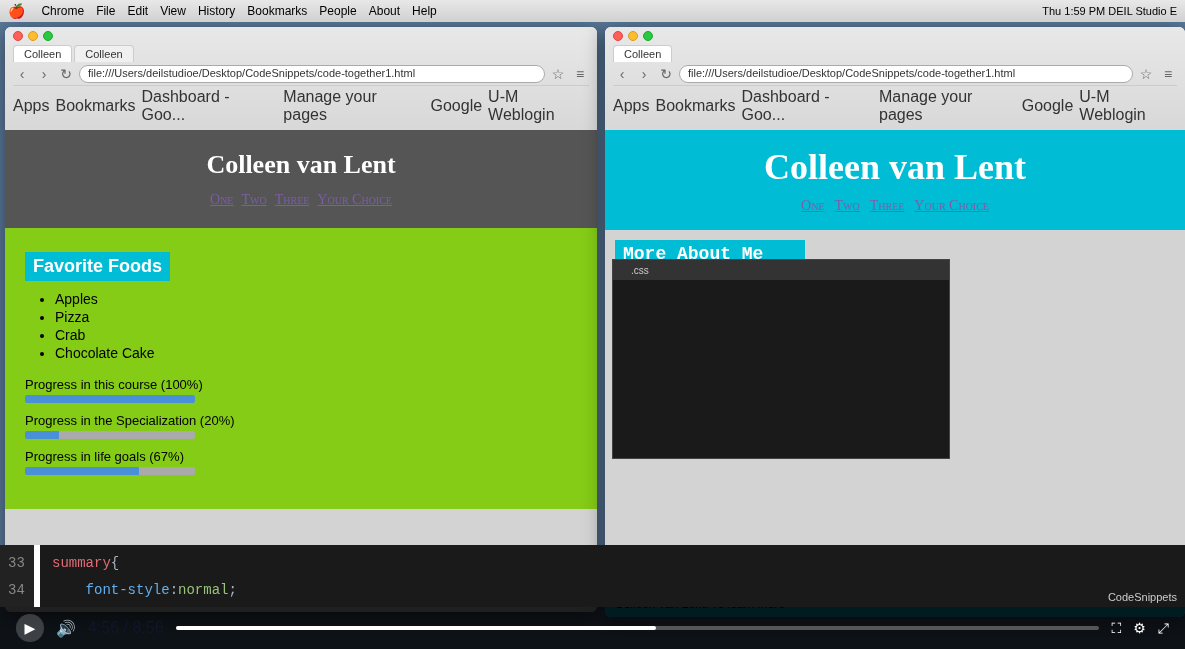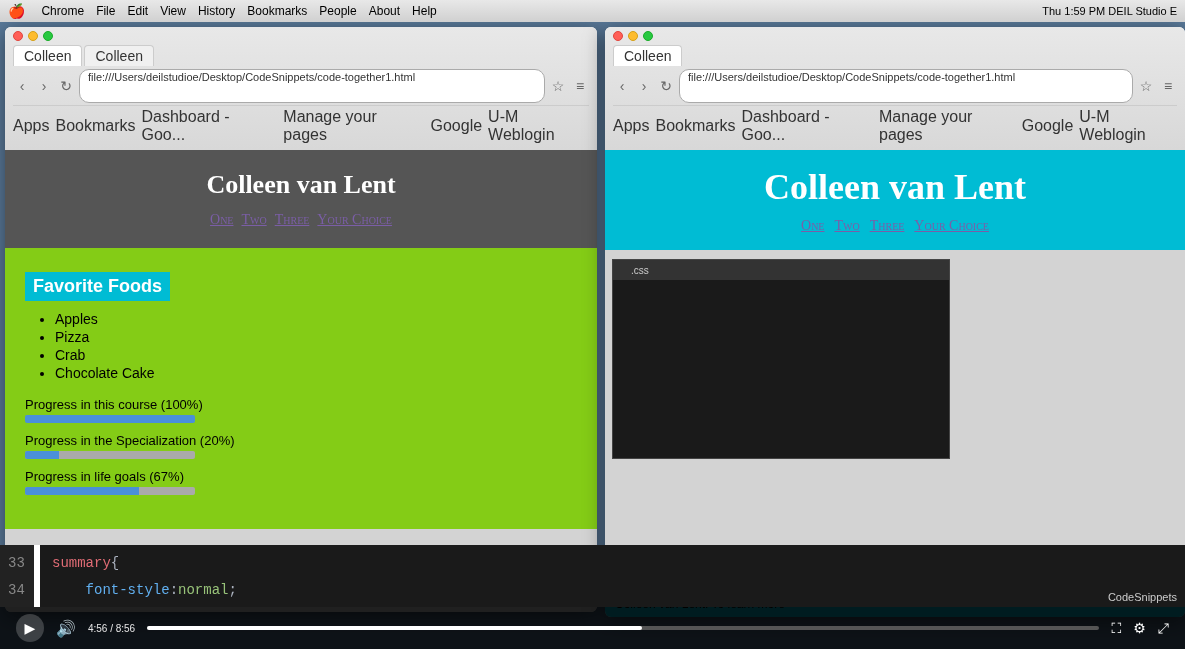--- a/index.html
+++ b/index.html
@@ -89,21 +89,21 @@
       display: flex;
       gap: 2px;
       margin-bottom: 3px;
     }
     .browser-tab {
       background: #f0f0f0;
       border: 1px solid #ccc;
       border-bottom: none;
       border-radius: 4px 4px 0 0;
       padding: 2px 10px;
-      font-size: 14px;
+      font-size: 11px;
       color: #333;
     }
     .browser-tab.active {
       background: #fff;
     }
 
     .browser-url-bar {
       display: flex;
       align-items: center;
       gap: 4px;
@@ -116,21 +116,21 @@
       text-align: center;
     }
     .url-input {
       flex: 1;
       background: #fff;
       border: 1px solid #aaa;
       border-radius: 10px;
       padding: 1px 8px;
       font-size: 11px;
       color: #333;
-      height: 34px;
+      height: 18px;
     }
 
     .browser-bookmarks-bar {
       display: flex;
       gap: 6px;
       align-items: center;
       padding: 2px 0;
       font-size: 10px;
       color: #333;
       border-top: 1px solid #ccc;
@@ -359,22 +359,22 @@
       align-items: center;
       justify-content: center;
       color: #fff;
       font-size: 14px;
     }
     .volume-btn {
       color: #fff;
       font-size: 16px;
     }
     .time-display {
-      color: #e5e5e5;
-      font-size: 10px;
+      color: #0f172a;
+      font-size: 16px;
     }
     .progress-track {
       flex: 1;
       height: 4px;
       background: #555;
       border-radius: 2px;
       position: relative;
     }
     .progress-played {
       height: 100%;

